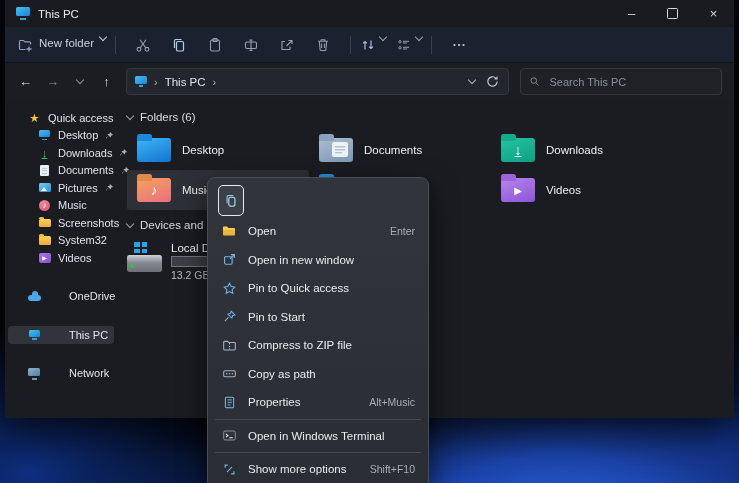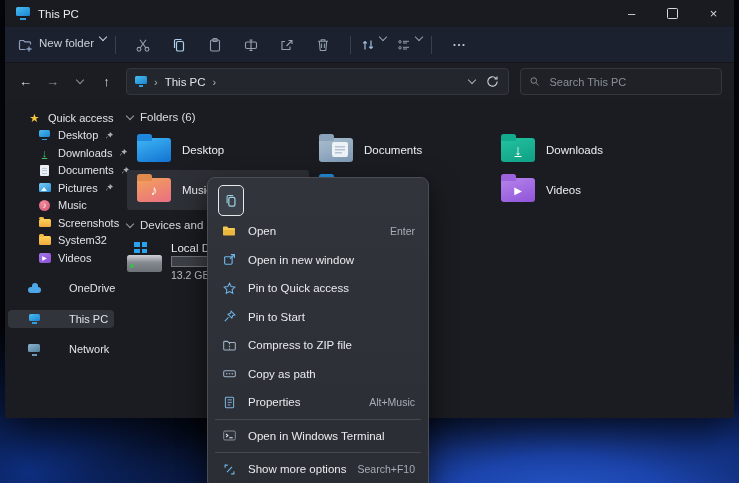--- a/index.html
+++ b/index.html
@@ -54,21 +54,21 @@
              display:flex;align-items:center;padding:0 8px;gap:7px;flex:none;}
   .searchbox input{background:transparent;border:none;outline:none;color:#9aa0a8;font-size:11px;width:100%;
                    font-family:"Liberation Sans","DejaVu Sans",sans-serif;}
   .searchbox input::placeholder{color:#8a9099;}
   
   .content{flex:1;display:flex;min-height:0;background:#1a1c21;}
   .sidebar{width:112px;flex:none;padding-top:9px;font-size:11px;}
   .side-item{height:17.5px;display:flex;align-items:center;gap:7px;padding-left:20px;margin:0 3px;border-radius:4px;color:#e0e3e7;}
   .side-item.child{padding-left:30px;}
   .side-item.selected{background:#31343a;}
-  .gap6{margin-top:13px;gap:28px;}
+  .gap6{margin-top:21px;gap:28px;}
   .pin{margin-left:auto;margin-right:8px;flex:none;}
   
   .mi{width:13px;height:13px;flex:none;display:flex;align-items:center;justify-content:center;position:relative;font-size:10px;}
   .mi-star{color:#f6c63c;font-size:11.5px;}
   .mi-downloads{color:#46c05a;font-weight:bold;font-size:11px;text-decoration:underline;}
   .mi-doc::before{content:"";width:9px;height:11px;background:
       linear-gradient(#b9c7d7 0 0) 2px 3px/5px 1px no-repeat,
       linear-gradient(#b9c7d7 0 0) 2px 5.5px/5px 1px no-repeat,
       linear-gradient(#b9c7d7 0 0) 2px 8px/5px 1px no-repeat,#e9eef4;border-radius:1px;}
   .mi-pic::before{content:"";width:12px;height:9px;border-radius:1.5px;background:linear-gradient(150deg,#79cbf2,#2a8fd8);}
@@ -477,15 +477,15 @@
   </div>
   <div class="ctx-sep"></div>
   <div class="ctx-item">
     <span class="ctx-ic">
       <svg class="ic" width="15" height="15" viewBox="0 0 16 16">
         <path d="M6.2 3.3H3.3v2.9M9.8 12.7h2.9V9.8" fill="none" stroke="#6fb6ea" stroke-width="1.2"></path>
         <path d="M5.3 10.7l5.4-5.4" stroke="#6fb6ea" stroke-width="1.2" fill="none"></path>
       </svg>
     </span>
     <span>Show more options</span>
-    <span class="ctx-sc">Search+F10</span>
+    <span class="ctx-sc">Shift+F10</span>
   </div>
 </div>
 
 </body></html>

